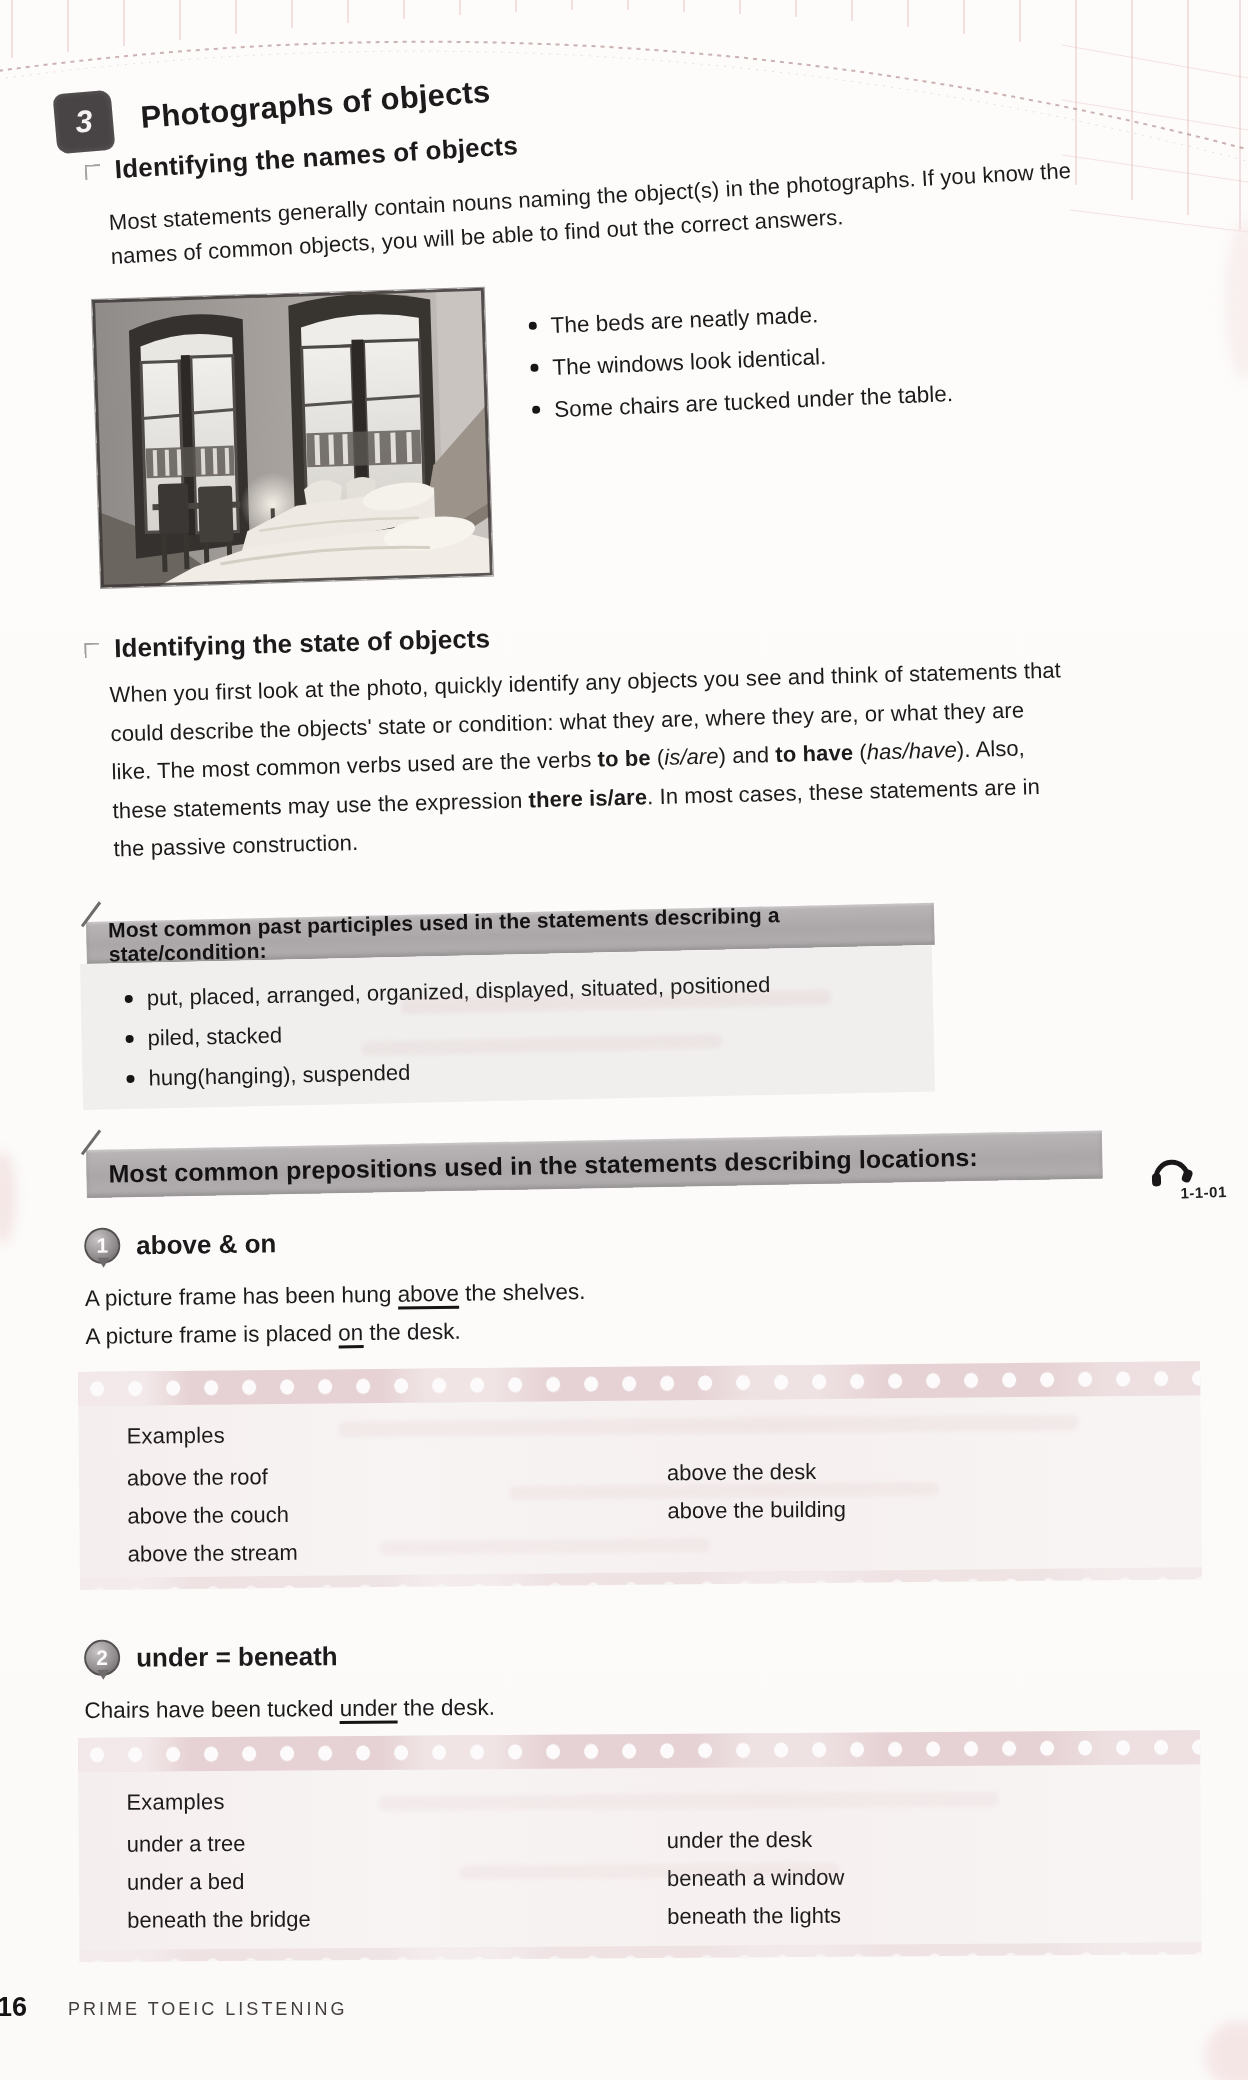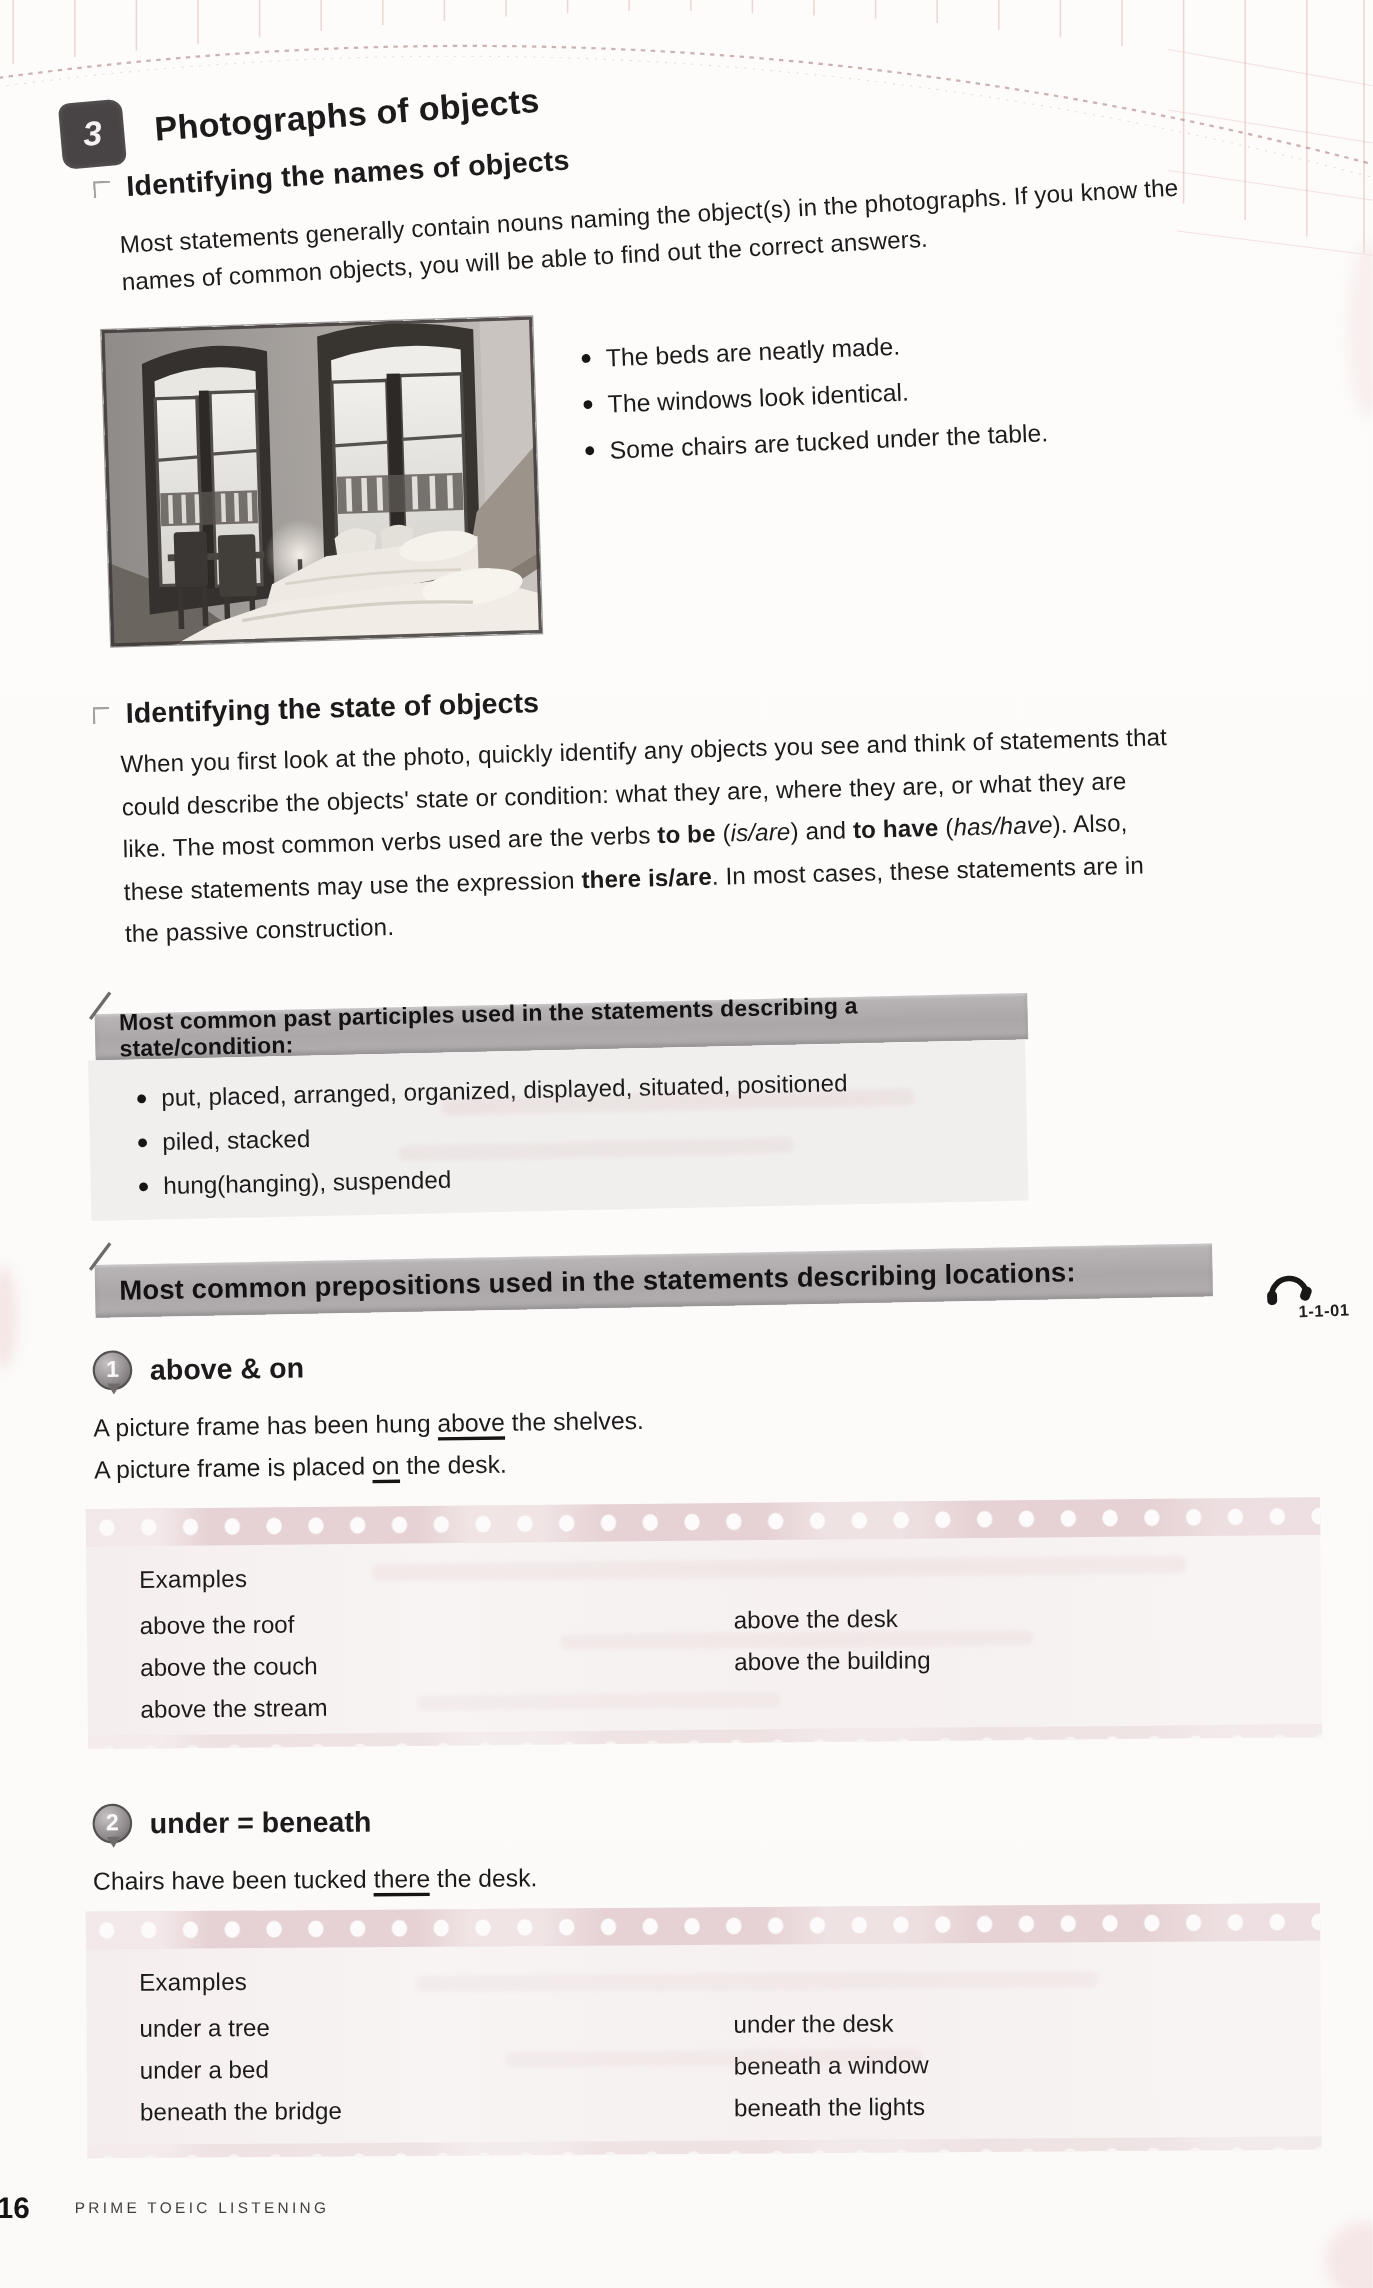--- a/index.html
+++ b/index.html
@@ -105,21 +105,21 @@
   .ex-body { padding:16px 0 0 48px; }
   .ex-label { font-size:22px; line-height:30px; letter-spacing:.2px; }
   .cols { display:flex; margin-top:8px; }
   .col-left { width:540px; }
   .ex-item { font-size:22px; line-height:38px; }
   #exbox1 { top:1372px; height:218px; transform:rotate(-0.55deg); transform-origin:0 0; }
   #exbox2 { top:1738px; height:224px; transform:rotate(-0.4deg); transform-origin:0 0; }
 
   
   #page-num { position:absolute; left:-3px; top:1992px; font-size:27px; font-weight:bold; color:#151314; }
-  #book-title { position:absolute; left:68px; top:1999px; font-size:14px; letter-spacing:3px; color:#443d3f; }
+  #book-title { position:absolute; left:68px; top:1999px; font-size:18px; letter-spacing:3px; color:#443d3f; }
 
   .smudge { position:absolute; border-radius:50%; filter:blur(6px); }
 </style>
 </head>
 <body>
 
 <div class="sheet">
 
   <svg class="top-deco" width="1248" height="255" viewBox="0 0 1248 255">
     <g stroke="#ddafac" stroke-width="1.4" opacity="0.5">
@@ -338,21 +338,21 @@
   </div>
 
   <div class="pin-sec" id="sec2">
     <div class="pin-head">
       <div class="pin">
         <span>2</span>
       </div>
       <h3>under = beneath</h3>
     </div>
     <div class="sentences">
-      <p class="sentence"><span>Chairs have been tucked </span><span class="key">there</span><span> the desk.</span></p>
+      <p class="sentence"><span>Chairs have been tucked </span><span class="key">under</span><span> the desk.</span></p>
     </div>
   </div>
 
   <div class="exbox" id="exbox2">
     <div class="band"></div>
     <div class="ghost" style="left:300px; top:60px; width:620px; height:15px; opacity:.1;"></div>
     <div class="ghost" style="left:380px; top:130px; width:380px; height:14px; opacity:.1;"></div>
     <div class="ex-body">
       <div class="ex-label">Examples</div>
       <div class="cols">

